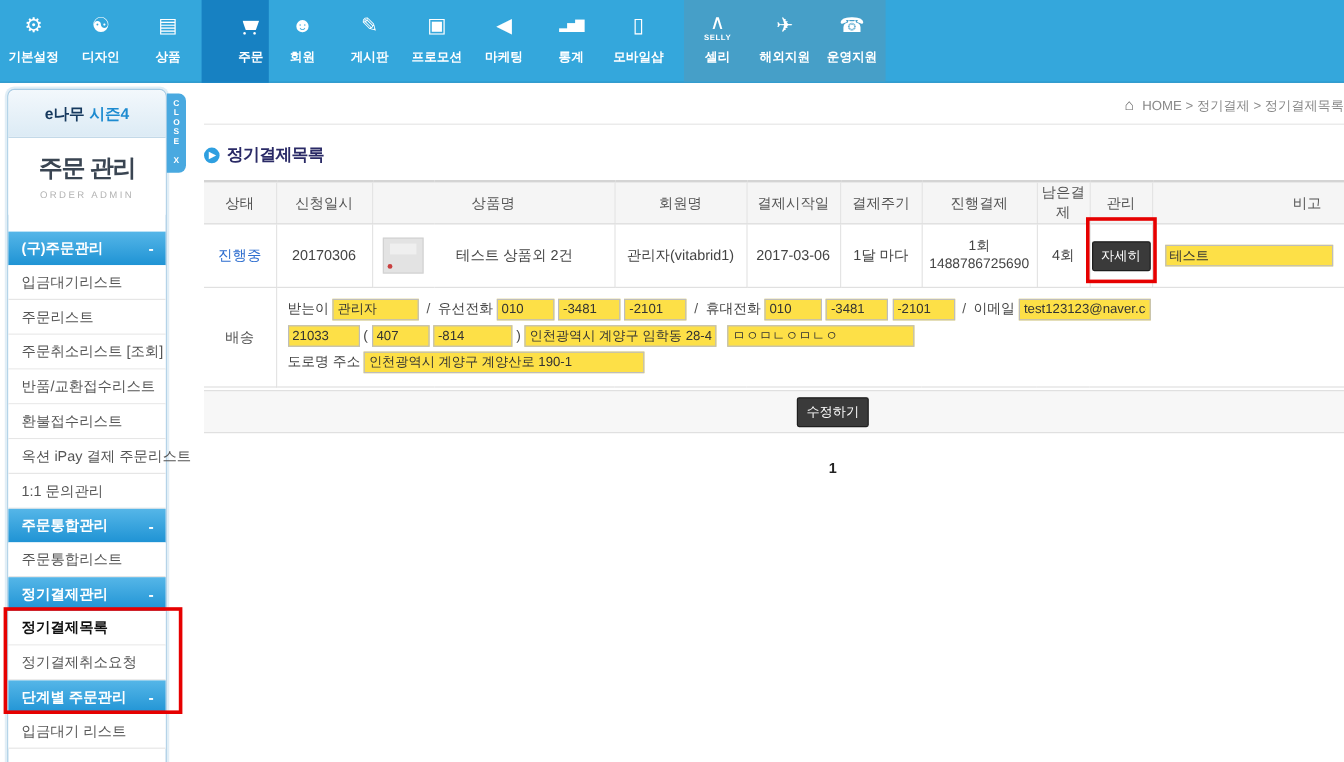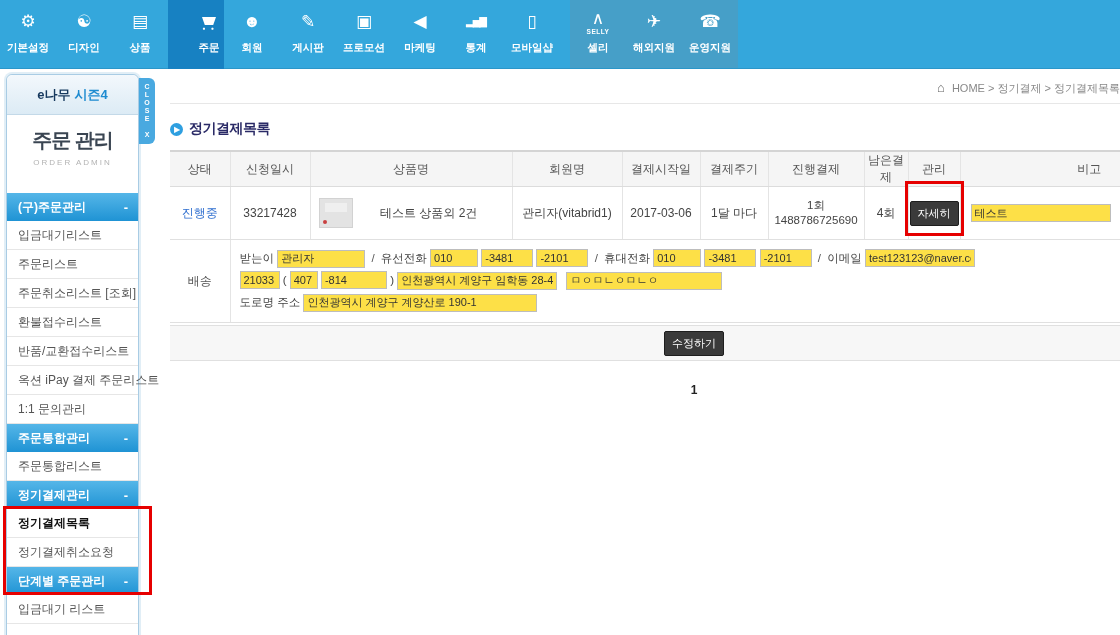--- a/index.html
+++ b/index.html
@@ -167,22 +167,22 @@
   </div>
   <div class="sb-spacer"></div>
 
   <div class="sb-sec">
     <span>(구)주문관리</span>
     <span class="minus">-</span>
   </div>
   <div class="sb-item">입금대기리스트</div>
   <div class="sb-item">주문리스트</div>
   <div class="sb-item">주문취소리스트  [조회]</div>
+  <div class="sb-item">반품/교환접수리스트</div>
   <div class="sb-item">환불접수리스트</div>
-  <div class="sb-item">반품/교환접수리스트</div>
   <div class="sb-item">옥션 iPay 결제 주문리스트</div>
   <div class="sb-item">1:1 문의관리</div>
 
   <div class="sb-sec">
     <span>주문통합관리</span>
     <span class="minus">-</span>
   </div>
   <div class="sb-item">주문통합리스트</div>
 
   <div class="sb-sec">
@@ -237,21 +237,21 @@
         <th class="v-border">회원명</th>
         <th class="v-border">결제시작일</th>
         <th class="v-border">결제주기</th>
         <th class="v-border">진행결제</th>
         <th class="v-border">남은결제</th>
         <th class="v-border">관리</th>
         <th>비고</th>
       </tr>
       <tr class="row-data">
         <td class="v-border"><span class="status-link">진행중</span></td>
-        <td class="v-border">33217428</td>
+        <td class="v-border">20170306</td>
         <td>
               <div class="thumb"></div>
             </td>
         <td class="v-border prod-name">테스트 상품외 2건</td>
         <td class="v-border">관리자(vitabrid1)</td>
         <td class="v-border">2017-03-06</td>
         <td class="v-border">1달 마다</td>
         <td class="v-border">
           <div class="two-line">
             <div>1회</div>
@@ -262,39 +262,39 @@
         <td class="v-border"><span class="dark-btn">자세히</span></td>
         <td>
               <input class="fld note-input" value="테스트" style="">
             </td>
       </tr>
       <tr>
         <td class="ship-label-cell">배송</td>
         <td class="ship-cell" colspan="10">
           <div class="ship-line">
             <span>받는이</span>
-            <input class="fld" style="width: 88px;" value="관리자">
+            <input class="fld" style="width: 72px;" value="관리자">
             <span class="sep">/</span>
             <span>유선전화</span>
             <input class="fld" style="width: 48px;" value="010">
             <input class="fld" style="width: 52px;" value="-3481">
             <input class="fld" style="width: 52px;" value="-2101">
             <span class="sep">/</span>
             <span>휴대전화</span>
             <input class="fld" style="width: 48px;" value="010">
             <input class="fld" style="width: 52px;" value="-3481">
             <input class="fld" style="width: 52px;" value="-2101">
             <span class="sep">/</span>
             <span>이메일</span>
             <input class="fld" style="width: 110px;" value="test123123@naver.com">
           </div>
           <div class="ship-line">
-            <input class="fld" style="width: 40px;" value="21033">
+            <input class="fld" style="width: 60px;" value="21033">
             <span>(</span>
-            <input class="fld" style="width: 28px;" value="407">
+            <input class="fld" style="width: 48px;" value="407">
             <input class="fld" style="width: 66px;" value="-814">
             <span>)</span>
             <input class="fld" style="width: 160px;" value="인천광역시 계양구 임학동 28-4">
             <input class="fld" style="width: 156px; margin-left: 6px;" value="ㅁㅇㅁㄴㅇㅁㄴㅇ">
           </div>
           <div class="ship-line">
             <span>도로명 주소</span>
             <input class="fld" style="width: 234px;" value="인천광역시 계양구 계양산로 190-1">
           </div>
         </td>

